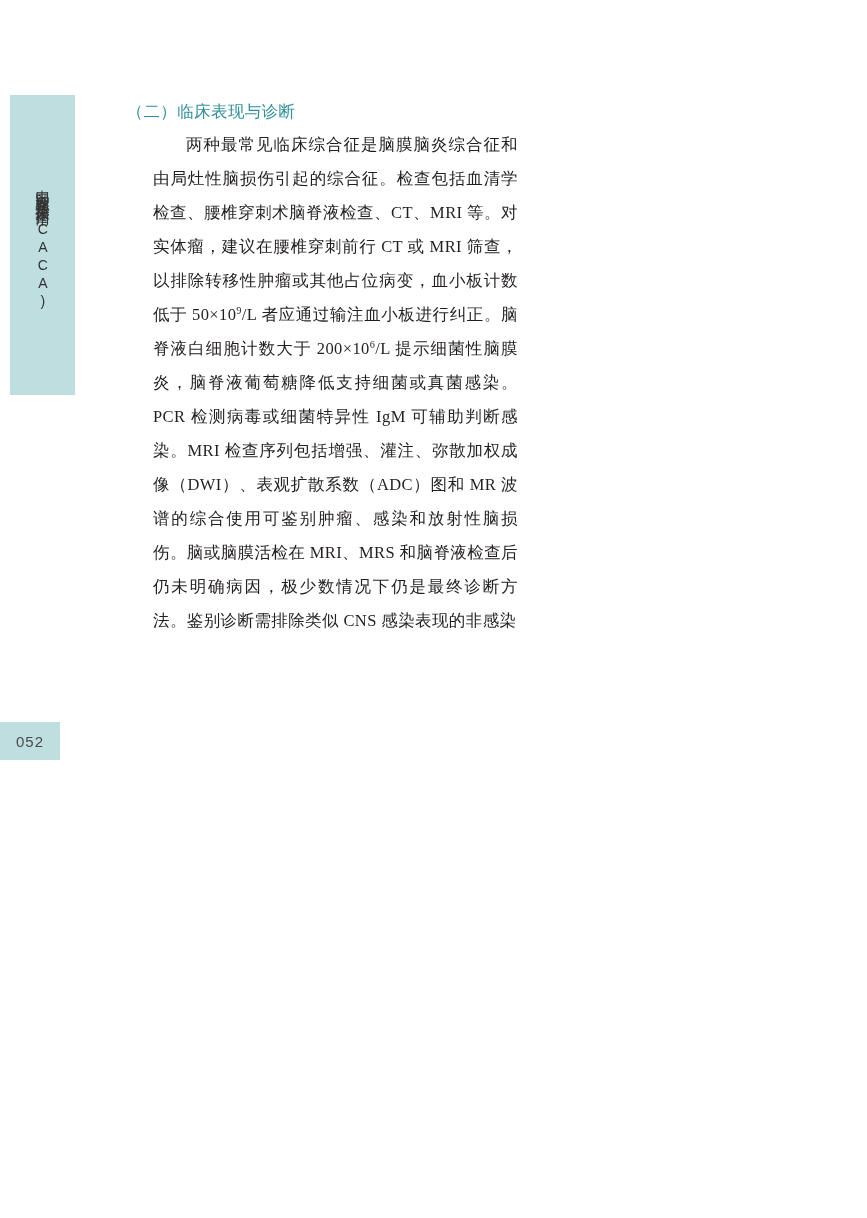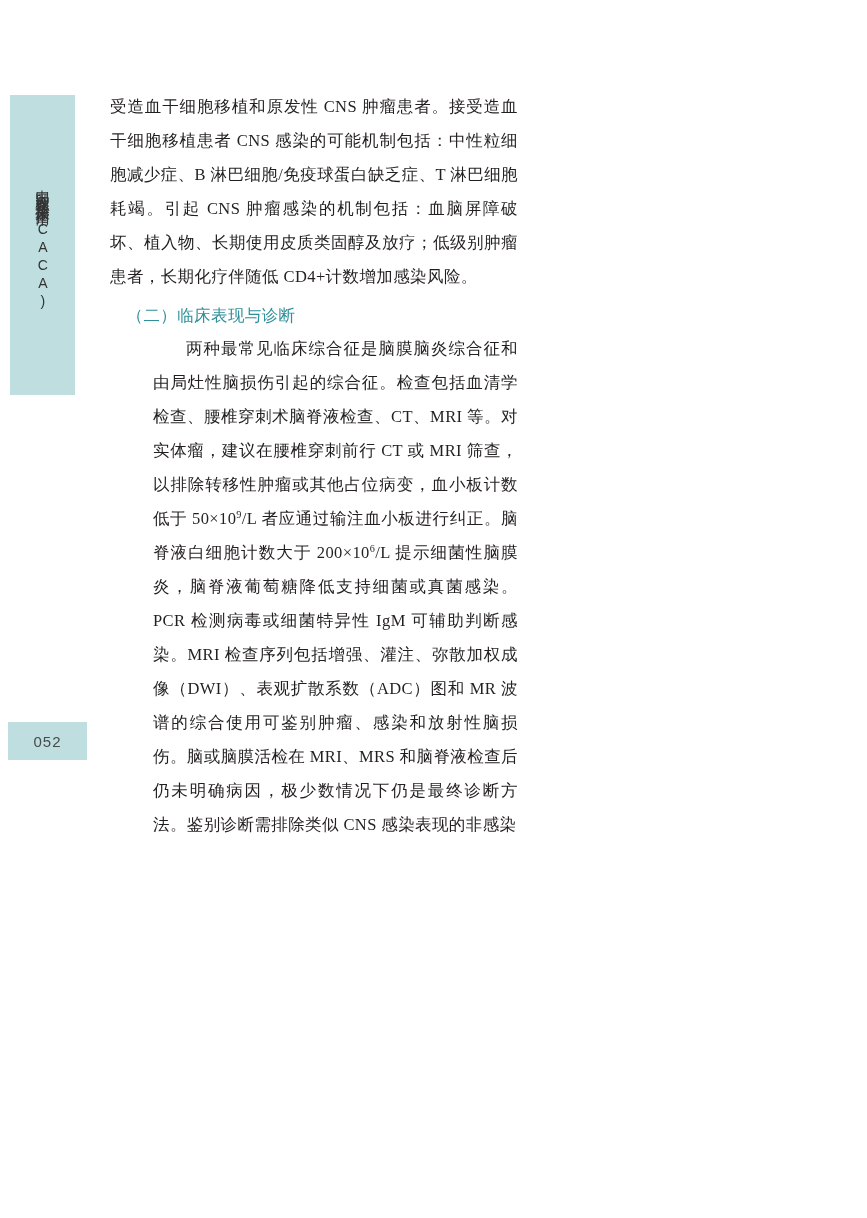--- a/index.html
+++ b/index.html
@@ -40,23 +40,23 @@
     font-size: 14px;
     letter-spacing: 2px;
     color: #333333;
     line-height: 1.2;
     white-space: nowrap;
   }
 
   
   .page-num-block {
     position: absolute;
-    left: 8px;
+    left: 0;
     top: 722px;
-    width: 79px;
+    width: 60px;
     height: 38px;
     background: #bedee0;
     display: flex;
     align-items: center;
     justify-content: center;
   }
   .page-num {
     font-family: "Liberation Sans", sans-serif;
     font-size: 15px;
     color: #4a4a4a;
@@ -109,21 +109,20 @@
   <div class="side-tab">
     <span class="side-tab-text">中国肿瘤整合诊治技术指南(CACA)</span>
   </div>
 
   <div class="page-num-block">
     <span class="page-num">052</span>
   </div>
 
   <div class="content">
 
-    <p class="para">受造血干细胞移植和原发性 CNS 肿瘤患者。接受造血干细胞移植患者 CNS 感染的可能机制包括：中性粒细胞减少症、B 淋巴细胞/免疫球蛋白缺乏症、T 淋巴细胞耗竭。引起 CNS 肿瘤感染的机制包括：血脑屏障破坏、植入物、长期使用皮质类固醇及放疗；低级别肿瘤患者，长期化疗伴随低 CD4+计数增加感染风险。</p>
 
     <p class="heading">（二）临床表现与诊断</p>
 
     <p class="para indent"><span>两种最常见临床综合征是脑膜脑炎综合征和由局灶性脑损伤引起的综合征。检查包括血清学检查、腰椎穿刺术脑脊液检查、CT、MRI 等。对实体瘤，建议在腰椎穿刺前行 CT 或 MRI 筛查，以排除转移性肿瘤或其他占位病变，血小板计数低于 50×10</span><sup>9</sup><span>/L 者应通过输注血小板进行纠正。脑脊液白细胞计数大于 200×10</span><sup>6</sup><span>/L 提示细菌性脑膜炎，脑脊液葡萄糖降低支持细菌或真菌感染。PCR 检测病毒或细菌特异性 IgM 可辅助判断感染。MRI 检查序列包括增强、灌注、弥散加权成像（DWI）、表观扩散系数（ADC）图和 MR 波谱的综合使用可鉴别肿瘤、感染和放射性脑损伤。脑或脑膜活检在 MRI、MRS 和脑脊液检查后仍未明确病因，极少数情况下仍是最终诊断方法。鉴别诊断需排除类似 CNS 感染表现的非感染</span></p>
 
   </div>
 
 </div>
 
 </body></html>

